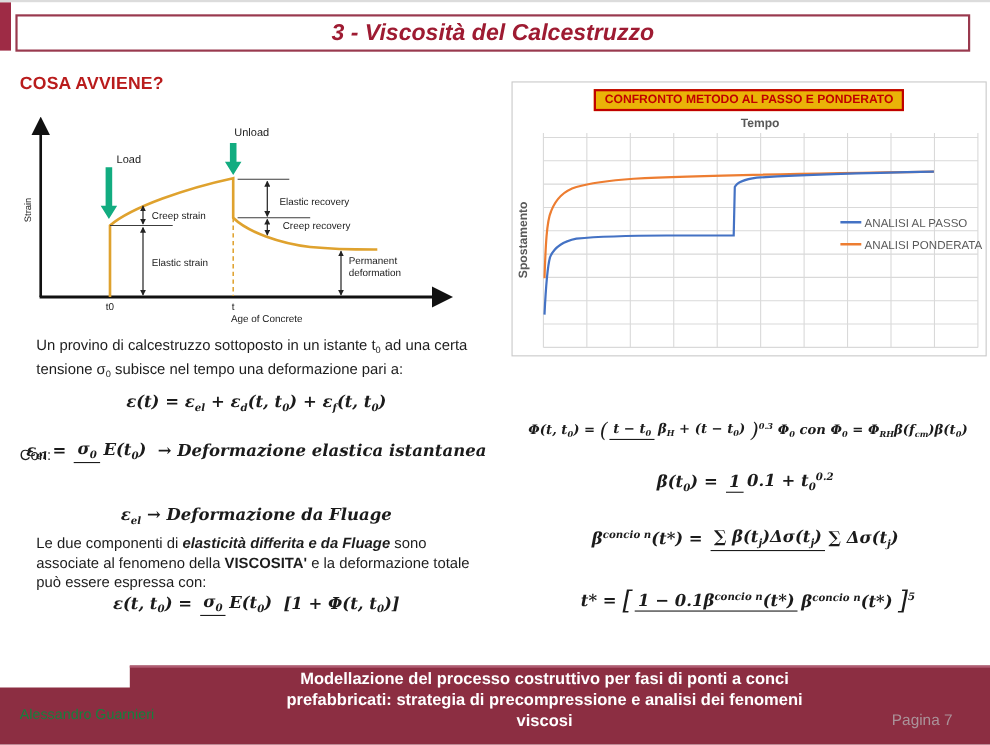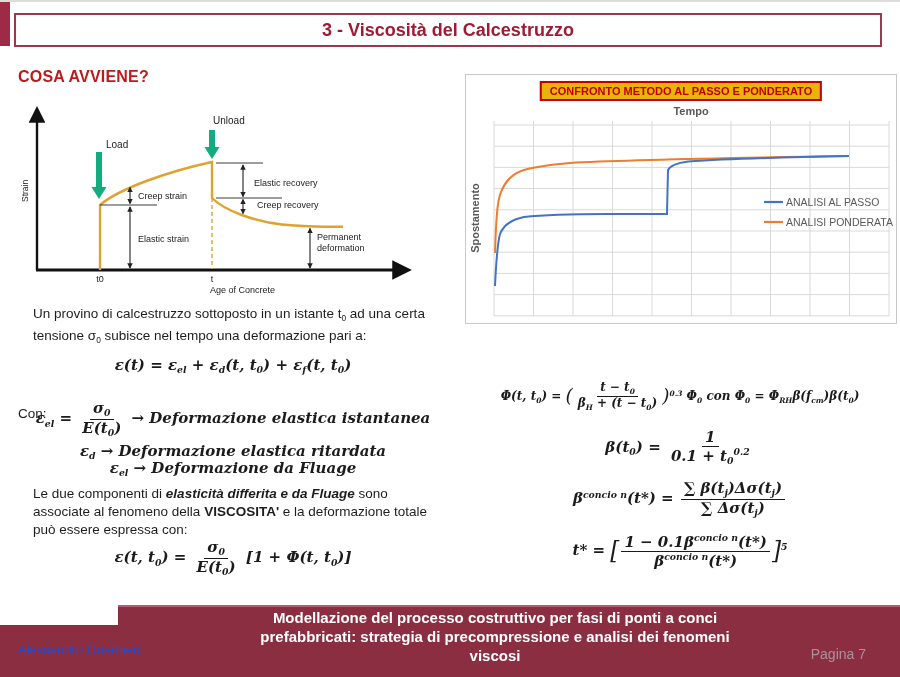--- a/index.html
+++ b/index.html
@@ -1,51 +1,51 @@
 <!DOCTYPE html>
 <html><head>
 <meta charset="utf-8">
 <style>
   html,body{margin:0;padding:0;background:#fff;}
   .slide{position:relative;width:900px;height:677px;background:#fff;overflow:hidden;
          font-family:"Liberation Sans",sans-serif;border-top:2px solid #DCDCDC;box-sizing:border-box;}
   .accent{position:absolute;left:0;top:0;width:10px;height:44px;background:#9E2B45;}
   .title-box{position:absolute;left:14px;top:11px;width:868px;height:34px;border:2px solid #99394E;
              display:flex;align-items:center;justify-content:center;box-sizing:border-box;}
-  .title-box span{font-size:18px;font-weight:bold;color:#9E1B32;}
+  .title-box span{font-size:21px;font-weight:bold;color:#9E1B32;font-style:italic;}
   .heading{position:absolute;left:18px;top:66px;font-size:16px;font-weight:bold;color:#b91c1c;letter-spacing:.2px;}
 
   .ptext{position:absolute;font-size:13.5px;color:#1d1d1d;line-height:18.5px;margin-left:15px;}
   .plain{position:absolute;font-size:13.5px;color:#1d1d1d;}
 
   .formula{position:absolute;font-family:"DejaVu Serif",serif;font-style:italic;font-weight:bold;
            color:#1b1b1b;text-align:center;font-size:15px;}
   .sg-t{}
   .sg-b{font-weight:bold;}
   .sg-bi{font-weight:bold;font-style:italic;}
   .sg-sub{font-size:62%;vertical-align:-0.35em;}
   .sg-sup{font-size:62%;vertical-align:0.6em;}
   .sg-big{font-size:155%;vertical-align:-0.12em;font-weight:normal;}
-  .frac{display:inline-flex;flex-direction:column;align-items:center;vertical-align:middle;
+  .frac{display:inline-flex;flex-direction:row;align-items:center;vertical-align:middle;
         line-height:1.15;margin:0 2px;}
   .frac>.num{border-bottom:1.4px solid #1b1b1b;padding:0 3px;}
   .frac>.den{padding:0 3px;}
 
   .chart{position:absolute;left:465px;top:72px;width:432px;height:250px;border:1px solid #C9C9C9;
          background:#fff;box-sizing:border-box;}
   .chart-title{position:absolute;top:6px;left:50%;transform:translateX(-50%);border:2px solid #C00000;
                color:#C00000;font-weight:bold;font-size:11px;padding:2px 8px;white-space:nowrap;background:#eab308;}
   .chart svg{position:absolute;left:0;top:0;}
 
   .diagram{position:absolute;left:20px;top:95px;}
 
   .footer-upper{position:absolute;left:118px;top:603px;width:782px;height:22px;background:#8C2E42;
                 border-top:2px solid #B05C72;box-sizing:border-box;}
   .footer-main{position:absolute;left:0;top:623px;width:900px;height:54px;background:#8C2E42;}
-  .footer-author{position:absolute;left:18px;top:640px;color:#1d4ed8;font-size:13px;z-index:3;}
+  .footer-author{position:absolute;left:18px;top:640px;color:#15803d;font-size:13px;z-index:3;}
   .footer-title{position:absolute;right:105px;top:606px;width:600px;text-align:center;color:#FFFFFF;
                 font-size:15px;font-weight:bold;line-height:19px;z-index:3;}
   .footer-page{position:absolute;right:34px;top:644px;color:#AB9299;font-size:14px;z-index:3;}
 </style>
 </head>
 <body>
 
 <div class="slide">
 
   <div class="accent"></div>
@@ -119,21 +119,20 @@
   </div>
 
   <div class="formula" style="left:18px;top:354px;width:430px;"><span class="sg-t">ε(t) =  ε</span><span class="sg-sub">el</span><span class="sg-t"> + ε</span><span class="sg-sub">d</span><span class="sg-t">(t, t</span><span class="sg-sub">0</span><span class="sg-t">) + ε</span><span class="sg-sub">f</span><span class="sg-t">(t, t</span><span class="sg-sub">0</span><span class="sg-t">)</span></div>
 
   <div class="plain" style="left:18px;top:404px;">Con:</div>
 
   <div class="formula" style="left:18px;top:398px;width:430px;"><span class="sg-t">ε</span><span class="sg-sub">el</span><span class="sg-t"> = </span><span class="frac">
         <span class="num"><span class="sg-t">σ</span><span class="sg-sub">0</span></span>
         <span class="den"><span class="sg-t">E(t</span><span class="sg-sub">0</span><span class="sg-t">)</span></span>
       </span><span class="sg-t"> → Deformazione elastica istantanea</span></div>
-  <div class="formula" style="left:18px;top:440px;width:430px;"><span class="sg-t">ε</span><span class="sg-sub">d</span><span class="sg-t"> → Deformazione elastica ritardata</span></div>
   <div class="formula" style="left:18px;top:457px;width:430px;"><span class="sg-t">ε</span><span class="sg-sub">el</span><span class="sg-t"> → Deformazione da Fluage</span></div>
 
   <div class="ptext" style="left:18px;top:483px;width:450px;line-height:18px;">
     <div><span class="sg-t">Le due componenti di </span><span class="sg-bi">elasticità differita e da Fluage</span><span class="sg-t"> sono</span></div>
     <div><span class="sg-t">associate al fenomeno della </span><span class="sg-b">VISCOSITA'</span><span class="sg-t"> e la deformazione totale</span></div>
     <div><span class="sg-t">può essere espressa con:</span></div>
   </div>
 
   <div class="formula" style="left:18px;top:537px;width:430px;"><span class="sg-t">ε(t, t</span><span class="sg-sub">0</span><span class="sg-t">) = </span><span class="frac">
         <span class="num"><span class="sg-t">σ</span><span class="sg-sub">0</span></span>

